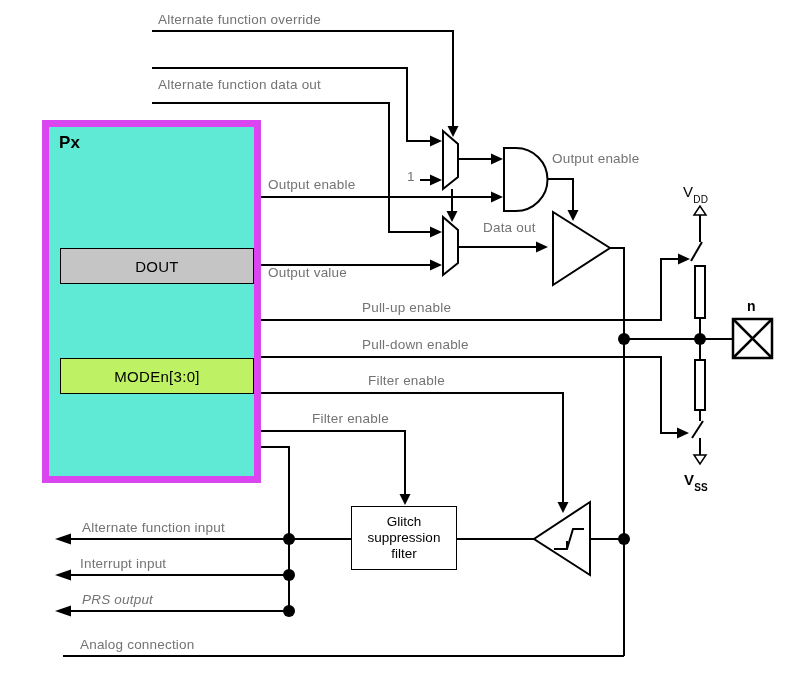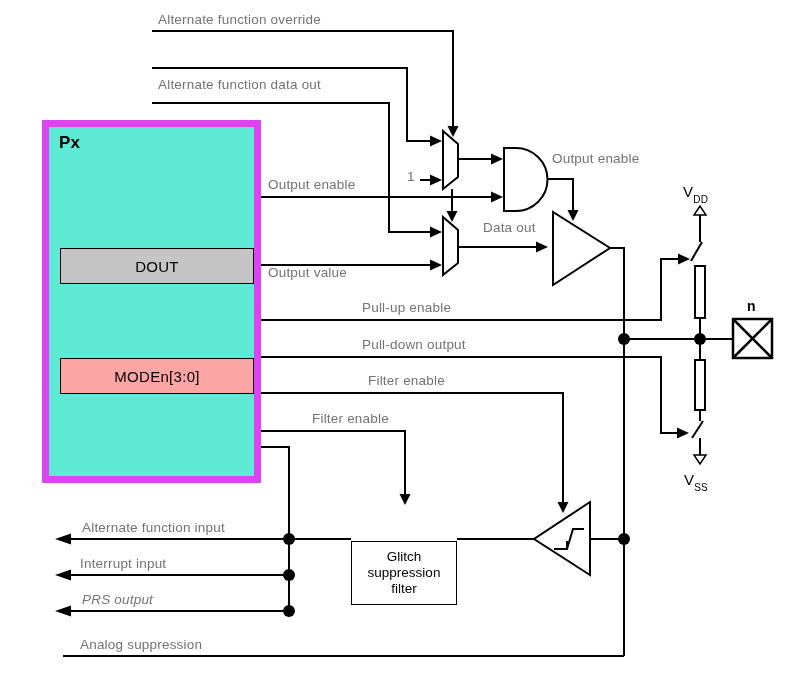--- a/index.html
+++ b/index.html
@@ -22,21 +22,21 @@
   .reg{
     position:absolute;width:194px;height:36px;left:60px;
     border:1.5px solid #000;box-sizing:border-box;
     display:flex;align-items:center;justify-content:center;
     font-size:15px;letter-spacing:0.3px;background:#c5c5c5;
   }
   .filter-box{
     position:absolute;left:351px;top:506px;width:106px;height:64px;
     border:1.5px solid #000;box-sizing:border-box;background:#fff;
     display:flex;flex-direction:column;align-items:center;justify-content:center;
-    font-size:13.5px;line-height:16px;text-align:center;margin-top:35px;
+    font-size:13.5px;line-height:16px;text-align:center;
   }
   .pwr{position:absolute;font-size:15px;letter-spacing:0.2px;}
   .pwr sub{font-size:10px;position:relative;top:2px;left:0px;}
   .pad-label{position:absolute;font-size:14px;font-weight:bold;}
 </style>
 </head>
 <body>
 
 <div id="canvas">
 
@@ -123,43 +123,43 @@
       <line x1="772" y1="319" x2="733" y2="358"></line>
     </g>
   </svg>
 
   <div class="px-box">
     <div class="px-title">Px</div>
   </div>
   <div class="reg" style="top: 248px; background: rgb(197, 197, 197);">
     <span>DOUT</span>
   </div>
-  <div class="reg" style="top: 358px; background: #fca5a5;">
+  <div class="reg" style="top: 358px; background: #bef264;">
     <span>MODEn[3:0]</span>
   </div>
 
   <div class="filter-box">
     <div>Glitch</div>
     <div>suppression</div>
     <div>filter</div>
   </div>
 
   <div class="lbl" style="left:158px;top:12px;">Alternate function override</div>
   <div class="lbl" style="left:158px;top:77px;">Alternate function data out</div>
   <div class="lbl" style="left:268px;top:177px;">Output enable</div>
   <div class="lbl" style="left:407px;top:169px;">1</div>
   <div class="lbl" style="left:552px;top:151px;">Output enable</div>
   <div class="lbl" style="left:483px;top:220px;">Data out</div>
   <div class="lbl" style="left:268px;top:245px;margin-top:20px;">Output value</div>
   <div class="lbl" style="left:362px;top:300px;">Pull-up enable</div>
-  <div class="lbl" style="left:362px;top:337px;">Pull-down output</div>
+  <div class="lbl" style="left:362px;top:337px;">Pull-down enable</div>
   <div class="lbl" style="left:368px;top:373px;">Filter enable</div>
   <div class="lbl" style="left:304px;top:411px;margin-left:8px;">Filter enable</div>
   <div class="lbl" style="left:82px;top:520px;">Alternate function input</div>
   <div class="lbl" style="left:80px;top:556px;">Interrupt input</div>
   <div class="lbl" style="left:82px;top:592px;font-style:italic;">PRS output</div>
-  <div class="lbl" style="left:80px;top:637px;">Analog suppression</div>
+  <div class="lbl" style="left:80px;top:637px;">Analog connection</div>
 
   <div class="pwr" style="left:683px;top:183px;"><span>V</span><sub>DD</sub></div>
-  <div class="pwr" style="left:684px;top:471px;"><span>V</span><sub>SS</sub></div>
+  <div class="pwr" style="left:684px;top:471px;font-weight:bold;"><span>V</span><sub>SS</sub></div>
   <div class="pad-label" style="left:747px;top:298px;">n</div>
 
 </div>
 
 </body></html>

